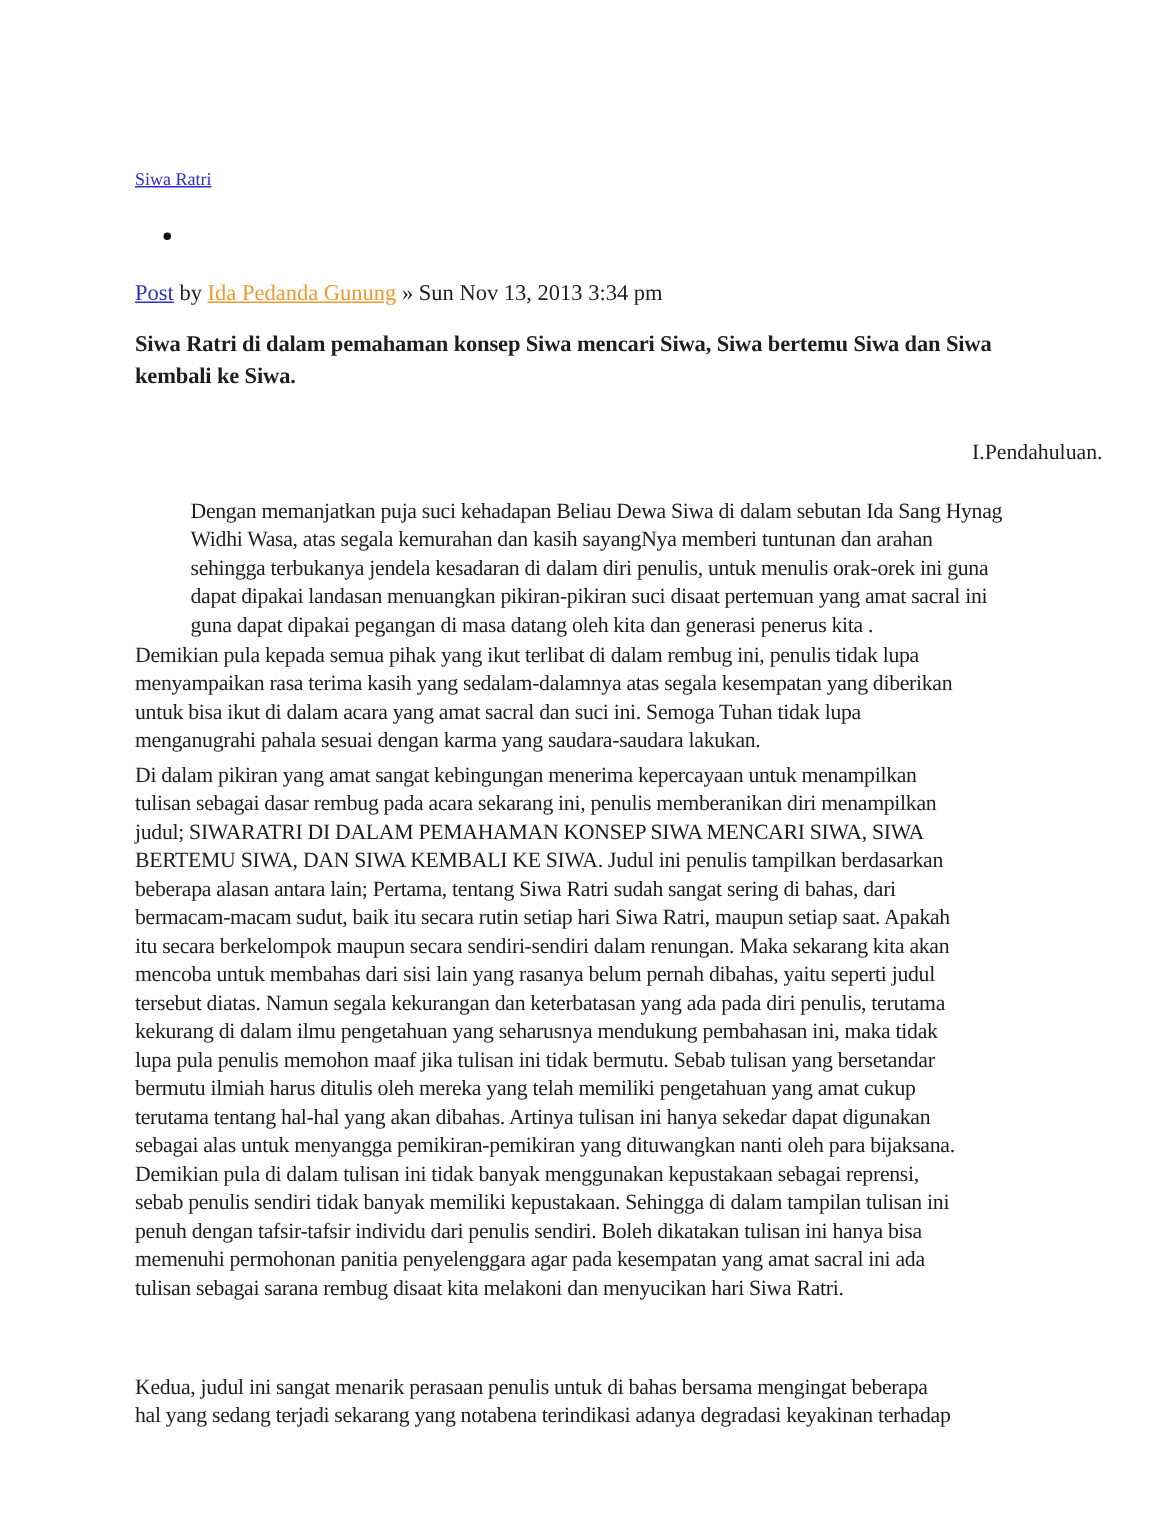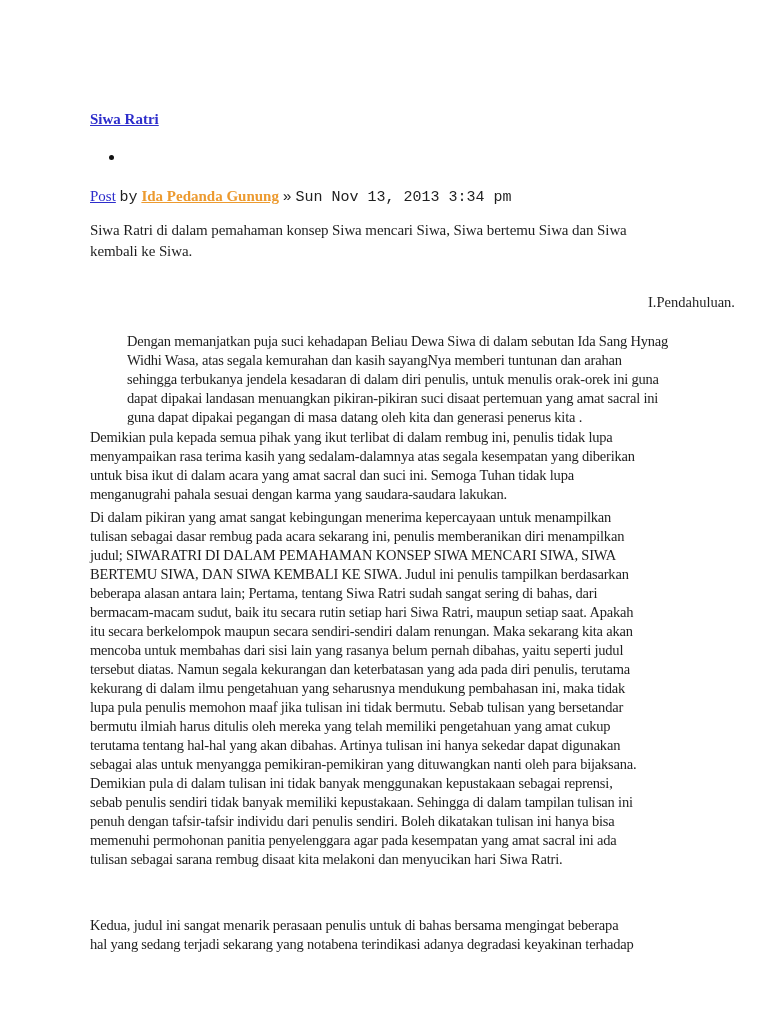--- a/index.html
+++ b/index.html
@@ -12,33 +12,33 @@
   body{
     width:768px;height:1024px;
     background:var(--background);
     position:relative;overflow:hidden;
     font-family:"Liberation Serif","DejaVu Serif",serif;
     color:var(--body-text);
   }
   .abs{position:absolute;left:90px;width:645px;}
   .topic-title{
     top:108px;
-    font-size:15px;font-weight:bold;line-height:22px;
+    font-size:12px;font-weight:normal;line-height:22px;
     color:var(--link-blue);text-decoration:underline;cursor:pointer;
   }
   .bullet-item{top:155px;left:109px;width:20px;}
   .bullet-dot{display:block;width:5px;height:5px;border-radius:50%;background:#111;}
   .meta{top:186px;font-size:15px;line-height:20px;white-space:nowrap;}
   .meta a{cursor:pointer;}
   .post-link{color:var(--link-blue);}
-  .author-link{color:var(--author-orange);font-weight:bold;text-decoration:underline;}
-  .timestamp,.sep,.by-label{color:var(--body-text);font-family:Liberation Mono, monospace;}
+  .author-link{color:var(--author-orange);font-weight:normal;text-decoration:underline;}
+  .timestamp,.sep,.by-label{color:var(--body-text);}
   .subject{
     top:220px;margin:0;
-    font-size:15px;font-weight:normal;line-height:20.5px;
+    font-size:15px;font-weight:bold;line-height:20.5px;
     white-space:pre-line;letter-spacing:-0.1px;
   }
   .section-heading{top:293px;font-size:14.5px;line-height:19px;text-align:right;}
   .para{
     margin:0;font-size:14.5px;line-height:19px;
     white-space:pre-line;letter-spacing:-0.2px;
   }
   .p1{top:332px;margin-left:37px;}
   .p2{top:428px;}
   .p3{top:508px;}

